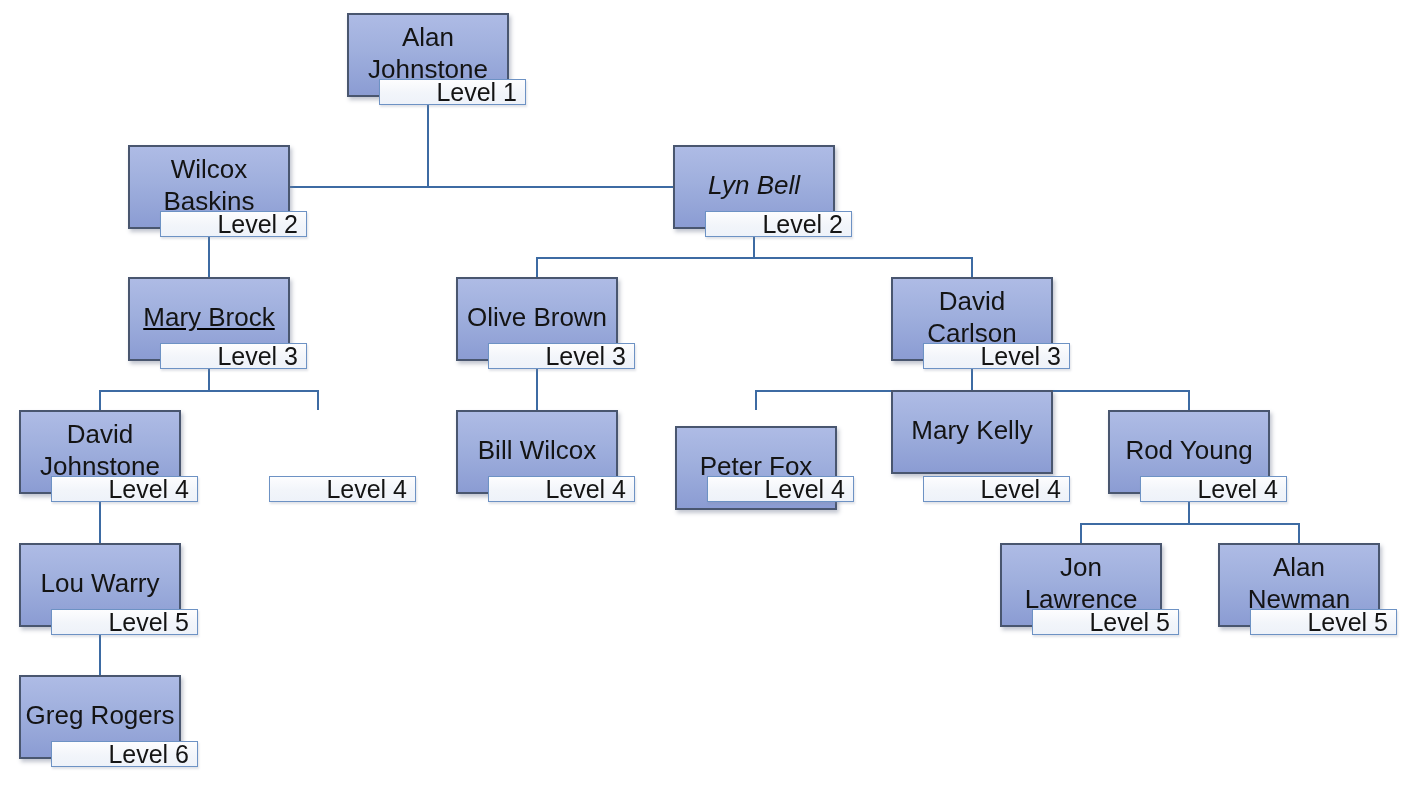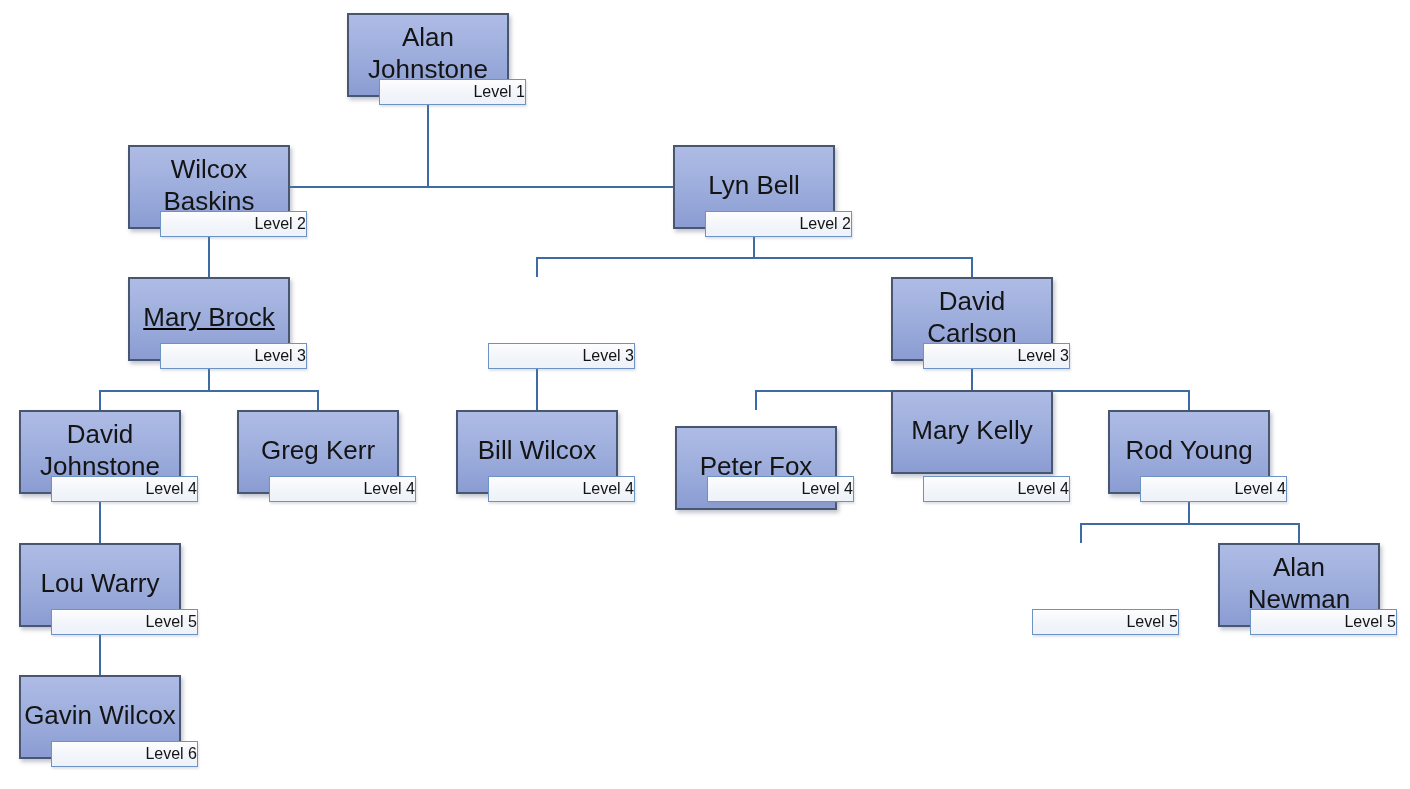--- a/index.html
+++ b/index.html
@@ -33,22 +33,23 @@
     text-align: center;
     padding-bottom: 4px;
     width: 100%;
   }
   .level-tag {
     position: absolute;
     box-sizing: border-box;
     background: linear-gradient(180deg, #fdfdfe 0%, #f2f5fa 55%, #eef2f9 100%);
     border: 1.5px solid #6d92c4;
     color: #141414;
-    font-size: 16px;
+    font-size: 25px;
     text-align: center;
+    padding-right: 8px;
     display: flex;
     align-items: center;
     justify-content: flex-end;
     z-index: 3;
     box-shadow: 1px 2px 2px rgba(130, 140, 160, 0.25);
   }
   .edge-seg {
     position: absolute;
     background: #3d6ba3;
     z-index: 0;
@@ -82,40 +83,40 @@
     <div class="edge-seg" style="left: 1297.75px; top: 524px; width: 2.5px; height: 19px; background: rgb(61, 107, 163);"></div>
     <div class="edge-seg" style="left: 98.75px; top: 635px; width: 2.5px; height: 40px; background: rgb(61, 107, 163);"></div>
     <div class="node" style="left: 347px; top: 13px; width: 162px; height: 84px;">
       <div class="node-name">Alan Johnstone</div>
     </div>
     <div class="level-tag" style="left: 379px; top: 79px; width: 147px; height: 26px;">Level 1</div>
     <div class="node" style="left: 128px; top: 145px; width: 162px; height: 84px;">
       <div class="node-name">Wilcox Baskins</div>
     </div>
     <div class="level-tag" style="left: 160px; top: 211px; width: 147px; height: 26px;">Level 2</div>
-    <div class="node" style="left: 673px; top: 145px; width: 162px; height: 84px;">
+    <div class="node" style="left: 673px; top: 145px; width: 162px; height: 84px; font-style: italic;">
       <div class="node-name">Lyn Bell</div>
     </div>
     <div class="level-tag" style="left: 705px; top: 211px; width: 147px; height: 26px;">Level 2</div>
     <div class="node" style="left: 128px; top: 277px; width: 162px; height: 84px; text-decoration: underline;">
       <div class="node-name">Mary Brock</div>
     </div>
     <div class="level-tag" style="left: 160px; top: 343px; width: 147px; height: 26px;">Level 3</div>
+    <div class="node" style="left: 456px; top: 277px; width: 162px; height: 84px;">
+      <div class="node-name">Olive Brown</div>
+    </div>
     <div class="level-tag" style="left: 488px; top: 343px; width: 147px; height: 26px;">Level 3</div>
     <div class="node" style="left: 891px; top: 277px; width: 162px; height: 84px; justify-content: center;">
       <div class="node-name">David Carlson</div>
     </div>
     <div class="level-tag" style="left: 923px; top: 343px; width: 147px; height: 26px;">Level 3</div>
     <div class="node" style="left: 19px; top: 410px; width: 162px; height: 84px;">
       <div class="node-name">David Johnstone</div>
     </div>
     <div class="level-tag" style="left: 51px; top: 476px; width: 147px; height: 26px;">Level 4</div>
-    <div class="node" style="left: 237px; top: 410px; width: 162px; height: 84px;">
-      <div class="node-name">Greg Kerr</div>
-    </div>
     <div class="level-tag" style="left: 269px; top: 476px; width: 147px; height: 26px;">Level 4</div>
     <div class="node" style="left: 456px; top: 410px; width: 162px; height: 84px;">
       <div class="node-name">Bill Wilcox</div>
     </div>
     <div class="level-tag" style="left: 488px; top: 476px; width: 147px; height: 26px;">Level 4</div>
     <div class="node" style="left: 675px; top: 410px; width: 162px; height: 84px; margin-top: 16px;">
       <div class="node-name">Peter Fox</div>
     </div>
     <div class="level-tag" style="left: 707px; top: 476px; width: 147px; height: 26px;">Level 4</div>
     <div class="node" style="left: 891px; top: 390px; width: 162px; height: 84px;">
@@ -123,22 +124,25 @@
     </div>
     <div class="level-tag" style="left: 923px; top: 476px; width: 147px; height: 26px;">Level 4</div>
     <div class="node" style="left: 1108px; top: 410px; width: 162px; height: 84px;">
       <div class="node-name">Rod Young</div>
     </div>
     <div class="level-tag" style="left: 1140px; top: 476px; width: 147px; height: 26px;">Level 4</div>
     <div class="node" style="left: 19px; top: 543px; width: 162px; height: 84px;">
       <div class="node-name">Lou Warry</div>
     </div>
     <div class="level-tag" style="left: 51px; top: 609px; width: 147px; height: 26px;">Level 5</div>
+    <div class="node" style="left: 1000px; top: 543px; width: 162px; height: 84px;">
+      <div class="node-name">Jon Lawrence</div>
+    </div>
     <div class="level-tag" style="left: 1032px; top: 609px; width: 147px; height: 26px;">Level 5</div>
     <div class="node" style="left: 1218px; top: 543px; width: 162px; height: 84px;">
       <div class="node-name">Alan Newman</div>
     </div>
     <div class="level-tag" style="left: 1250px; top: 609px; width: 147px; height: 26px;">Level 5</div>
     <div class="node" style="left: 19px; top: 675px; width: 162px; height: 84px;">
-      <div class="node-name">Gavin Wilcox</div>
+      <div class="node-name">Greg Rogers</div>
     </div>
     <div class="level-tag" style="left: 51px; top: 741px; width: 147px; height: 26px;">Level 6</div>
   </div>
 
 </body></html>

